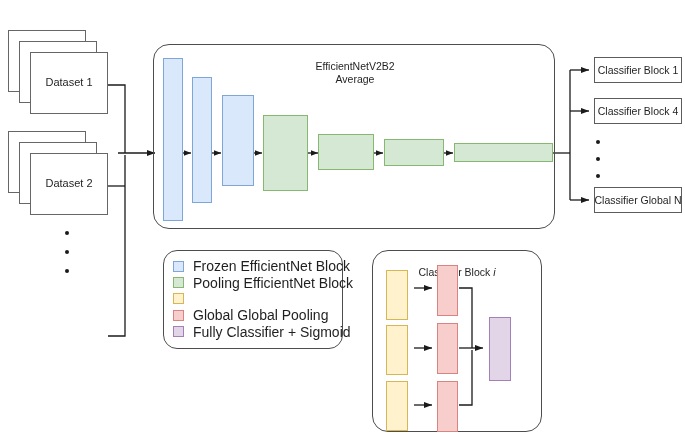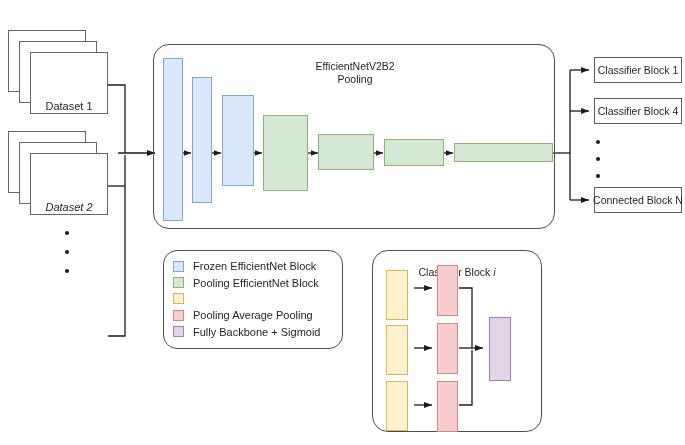--- a/index.html
+++ b/index.html
@@ -4,21 +4,21 @@
 <style>
   html,body{margin:0;padding:0;background:#ffffff;}
   body{width:685px;height:445px;font-family:"Liberation Sans",sans-serif;color:#1f1f1f;}
   #stage{position:relative;width:685px;height:445px;overflow:hidden;background:#fff;}
   #wires{position:absolute;left:0;top:0;width:685px;height:445px;}
 
   .ds-stack{position:absolute;}
   .ds-sheet{position:absolute;background:#ffffff;border:1.4px solid #666;box-sizing:border-box;}
   .ds-sheet.s1{left:0;top:0;}
   .ds-sheet.s2{left:11px;top:11px;}
-  .ds-sheet.s3{left:22px;top:22px;display:flex;align-items:flex-end;justify-content:center;}
+  .ds-sheet.s3{left:22px;top:22px;display:flex;align-items:center;justify-content:center;}
   .ds-label{font-size:11px;color:#1f1f1f;line-height:1.2;white-space:nowrap;}
 
   .dots{position:absolute;display:flex;flex-direction:column;align-items:center;justify-content:space-between;}
   .dots i{display:block;width:4px;height:4px;background:#1b1b1b;border-radius:50%;}
 
   .panel{position:absolute;border:1.5px solid #4d4d4d;border-radius:16px;background:transparent;box-sizing:border-box;}
   .panel-title{position:absolute;text-align:center;font-size:10.5px;line-height:1.28;color:#1f1f1f;white-space:pre-line;}
 
   .blk{position:absolute;box-sizing:border-box;border-width:1px;border-style:solid;}
   .blk.blue{background:#dae8fc;border-color:#7ea6d9;}
@@ -33,21 +33,21 @@
 
   .legend{position:absolute;border:1.5px solid #4d4d4d;border-radius:14px;box-sizing:border-box;background:#fff;}
   .legend ul{list-style:none;margin:0;padding:7px 9px 7px 9px;}
   .legend li{display:flex;align-items:center;height:16.4px;}
   .sw{width:11px;height:11px;border-width:1px;border-style:solid;box-sizing:border-box;flex:0 0 auto;}
   .sw.blue{background:#dae8fc;border-color:#7ea6d9;}
   .sw.green{background:#d5e8d4;border-color:#87b86f;}
   .sw.yellow{background:#fff2cc;border-color:#d6b656;}
   .sw.red{background:#f8cecc;border-color:#d98481;}
   .sw.purple{background:#e1d5e7;border-color:#a57fb8;}
-  .lg-txt{font-size:11px;margin-left:9px;white-space:nowrap;color:#1f1f1f;}
+  .lg-txt{font-size:14px;margin-left:9px;white-space:nowrap;color:#1f1f1f;}
   .ital{font-style:italic;}
 </style>
 </head>
 <body>
 
 <div id="stage">
 
   <svg id="wires" viewBox="0 0 685 445">
     <defs>
       <marker id="ah" markerWidth="9" markerHeight="9" refX="8.2" refY="3.1" orient="auto" markerUnits="userSpaceOnUse">
@@ -89,38 +89,38 @@
   </svg>
 
   <div class="ds-stack" style="left:8px;top:30px;width:102px;height:88px;">
     <div class="ds-sheet s1" style="width:78px;height:62px;"></div>
     <div class="ds-sheet s2" style="width:78px;height:62px;"></div>
     <div class="ds-sheet s3" style="width:78px;height:62px;">
       <span class="ds-label">Dataset 1</span>
     </div>
   </div>
 
-  <div class="ds-stack" style="left:8px;top:131px;width:102px;height:88px;font-style:italic;">
+  <div class="ds-stack" style="left:8px;top:131px;width:102px;height:88px;">
     <div class="ds-sheet s1" style="width:78px;height:62px;"></div>
     <div class="ds-sheet s2" style="width:78px;height:62px;"></div>
     <div class="ds-sheet s3" style="width:78px;height:62px;">
       <span class="ds-label">Dataset 2</span>
     </div>
   </div>
 
   <div class="dots" style="left:64px;top:231px;width:6px;height:42px;">
     <i></i>
       <i></i>
       <i></i>
   </div>
 
 
   <div class="panel" style="left:153px;top:44px;width:402px;height:185px;"></div>
   <div class="panel-title" style="left:255px;top:60px;width:200px;">EfficientNetV2B2
-Pooling</div>
+Average</div>
 
   <div class="blk blue" style="left:163px;top:58px;width:20px;height:163px;"></div>
   <div class="blk blue" style="left:192px;top:77px;width:20px;height:126px;"></div>
   <div class="blk blue" style="left:222px;top:95px;width:32px;height:91px;"></div>
   <div class="blk green" style="left:263px;top:115px;width:45px;height:76px;"></div>
   <div class="blk green" style="left:318px;top:134px;width:56px;height:36px;"></div>
   <div class="blk green" style="left:384px;top:139px;width:60px;height:27px;"></div>
   <div class="blk green" style="left:454px;top:143px;width:99px;height:19px;"></div>
 
   <div class="cbox" style="left:594px;top:57px;width:88px;height:26px;">
@@ -128,43 +128,43 @@
   </div>
   <div class="cbox" style="left:594px;top:98px;width:88px;height:26px;">
     <span>Classifier Block 4</span>
   </div>
   <div class="dots" style="left:595px;top:140px;width:6px;height:38px;">
     <i></i>
       <i></i>
       <i></i>
   </div>
   <div class="cbox" style="left:594px;top:187px;width:88px;height:26px;">
-    <span>Connected Block N</span>
+    <span>Classifier Global N</span>
   </div>
 
   <div class="legend" style="left:163px;top:250px;width:180px;height:99px;">
     <ul>
       <li>
         <span class="sw blue"></span>
         <span class="lg-txt">Frozen EfficientNet Block</span>
       </li>
       <li>
         <span class="sw green"></span>
         <span class="lg-txt">Pooling EfficientNet Block</span>
       </li>
       <li>
         <span class="sw yellow"></span>
       </li>
       <li>
         <span class="sw red"></span>
-        <span class="lg-txt">Pooling Average Pooling</span>
+        <span class="lg-txt">Global Global Pooling</span>
       </li>
       <li>
         <span class="sw purple"></span>
-        <span class="lg-txt">Fully Backbone + Sigmoid</span>
+        <span class="lg-txt">Fully Classifier + Sigmoid</span>
       </li>
     </ul>
   </div>
 
   <div class="panel" style="left:372px;top:250px;width:170px;height:182px;"></div>
   <div class="panel-title" style="left:392px;top:253px;width:130px;">
     <span>Classifier Block </span><span class="ital">i</span>
   </div>
 
   <div class="blk yellow" style="left:386px;top:270px;width:22px;height:50px;"></div>

